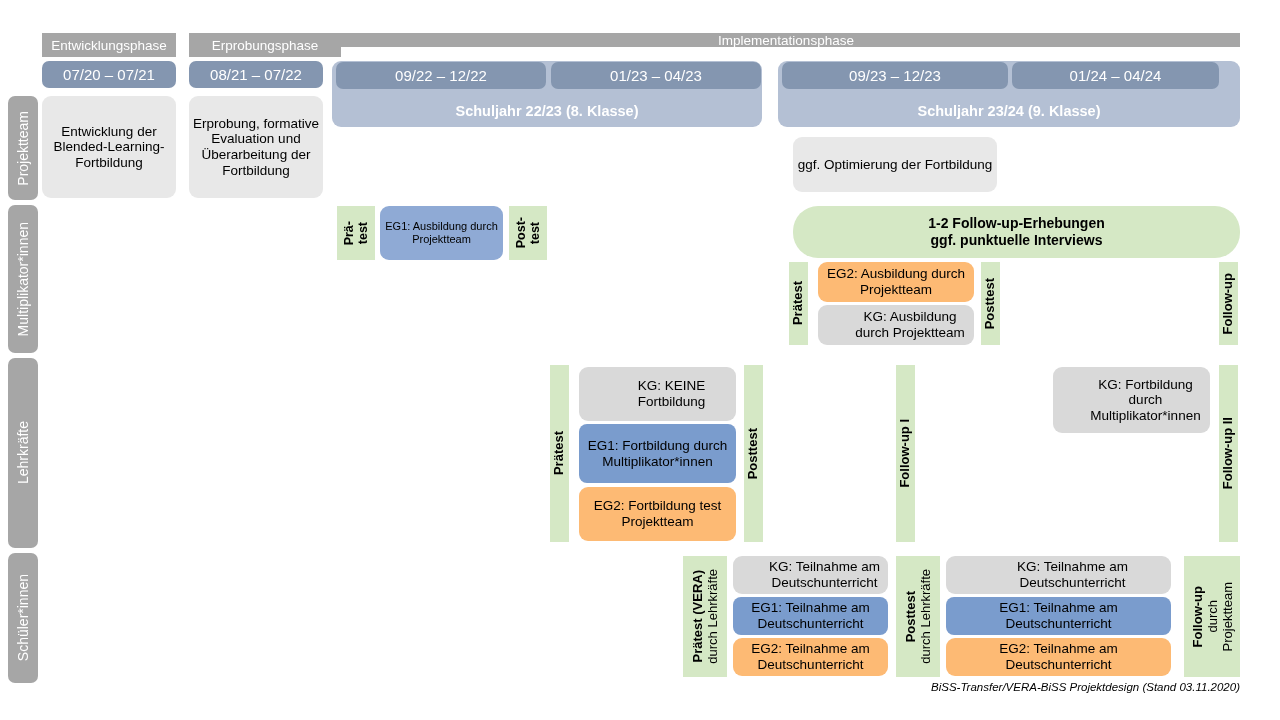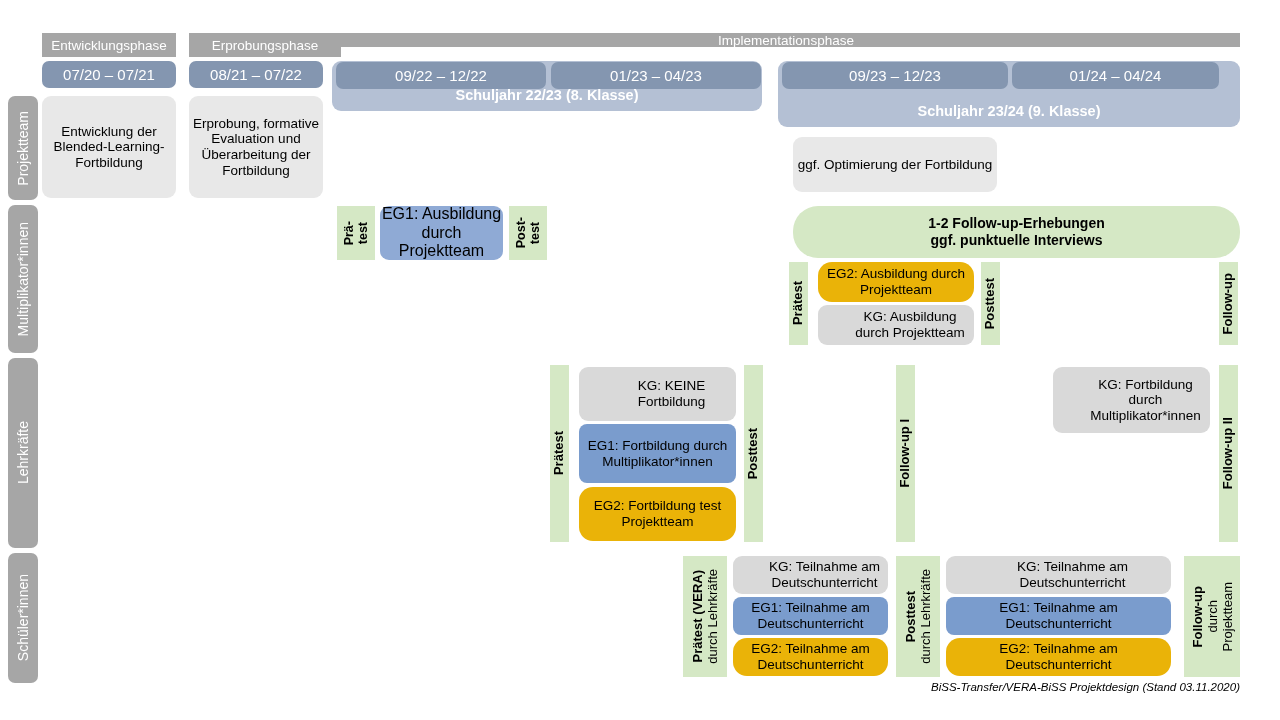--- a/index.html
+++ b/index.html
@@ -56,23 +56,23 @@
     display:flex;align-items:center;justify-content:center;
   }
   .role span{
     writing-mode:vertical-rl;transform:rotate(180deg);
     white-space:nowrap;
   }
 
   
   .grey-box{background:#e8e8e8;border-radius:9px;color:#000;font-size:13.5px;}
   .grey-box-d{background:#d9d9d9;border-radius:9px;color:#000;font-size:13.5px;padding-left:28px;}
-  .blue-mid{background:#8faad5;border-radius:9px;color:#000;font-size:16px;}
+  .blue-mid{background:#8faad5;border-radius:9px;color:#000;font-size:11px;}
   .blue-dark{background:#7a9ccd;border-radius:8px;color:#000;font-size:13.5px;}
-  .blue-light{background:#eab308;border-radius:14px;color:#000;font-size:13.5px;}
+  .blue-light{background:#fdba74;border-radius:9px;color:#000;font-size:13.5px;}
 
   
   .green{background:#d5e8c5;color:#000;}
   .green-v{
     display:flex;align-items:center;justify-content:center;
     font-size:13px;font-weight:bold;
   }
   .green-v span{
     writing-mode:vertical-rl;transform:rotate(180deg);
     white-space:nowrap;text-align:center;line-height:1.1;
@@ -123,21 +123,21 @@
     <span>Implementationsphase</span>
   </div>
 
   <div class="abs date-chip" style="left:42px;top:61px;width:134px;height:27px;">
     <span>07/20 – 07/21</span>
   </div>
   <div class="abs date-chip" style="left:189px;top:61px;width:134px;height:27px;">
     <span>08/21 – 07/22</span>
   </div>
 
-  <div class="abs year-box" style="left:332px;top:61px;width:430px;height:50px;">
+  <div class="abs year-box" style="left:332px;top:61px;width:430px;height:66px;">
     <span>Schuljahr 22/23 (8. Klasse)</span>
   </div>
   <div class="abs date-chip inset" style="left:336px;top:62px;width:210px;height:27px;">
     <span>09/22 – 12/22</span>
   </div>
   <div class="abs date-chip inset" style="left:551px;top:62px;width:210px;height:27px;">
     <span>01/23 – 04/23</span>
   </div>
 
   <div class="abs year-box" style="left:778px;top:61px;width:462px;height:66px;">

